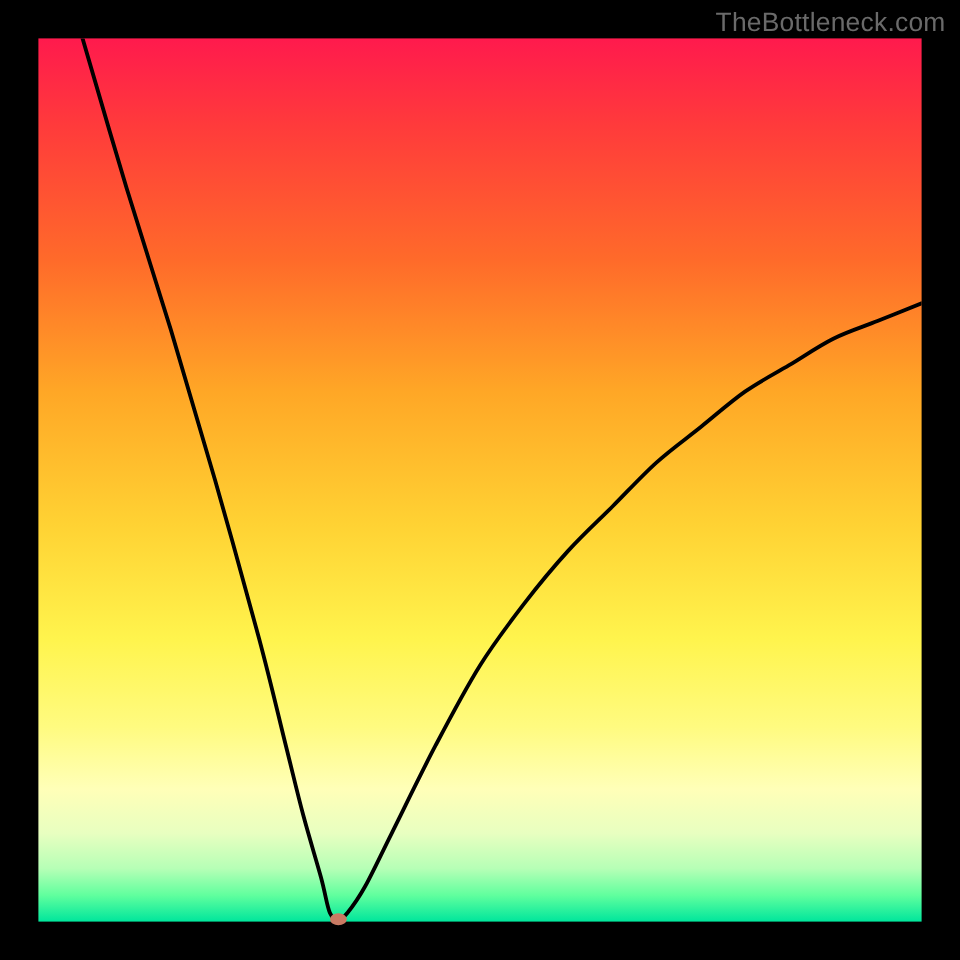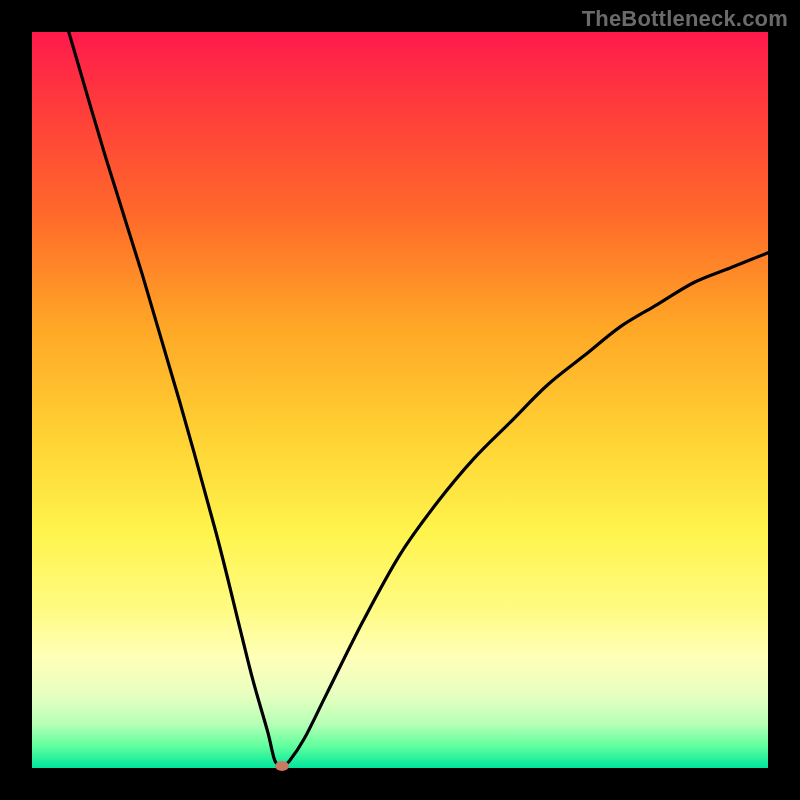--- a/index.html
+++ b/index.html
@@ -39,21 +39,21 @@
       #61ff9e 97%,
       #00e69c 100%
     );
   }
   .attribution {
     position: absolute;
     top: 6px;
     right: 12px;
     color: #6a6a6a;
     font-size: 22px;
-    font-weight: 700;
+    font-weight: 400;
     letter-spacing: 0.2px;
   }
   svg.curve {
     position: absolute;
     left: 0; top: 0;
     width: 736px;
     height: 736px;
   }
   .marker {
     position: absolute;

